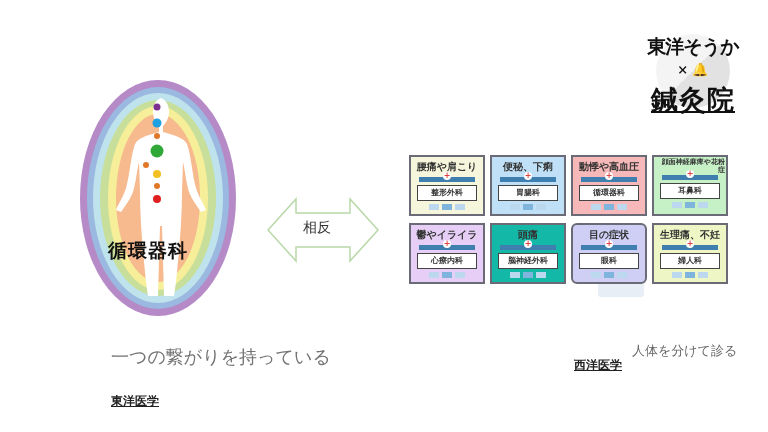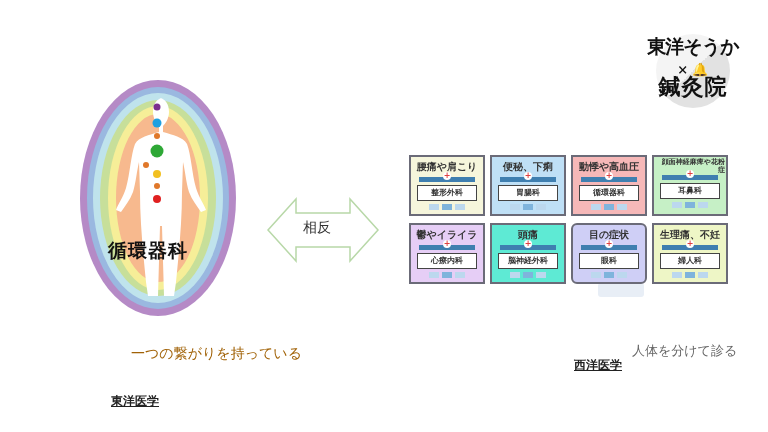--- a/index.html
+++ b/index.html
@@ -18,28 +18,28 @@
   .card .title{font-size:10px;font-weight:bold;color:#333;margin-top:3px;height:14px;line-height:14px;white-space:nowrap;text-align:right;}
   .card .title.small{font-size:7px;line-height:8px;height:16px;margin-top:1px;white-space:normal;width:70px;}
   .card .roof{width:56px;height:5px;background:#3f7fb0;margin-top:3px;position:relative;}
   .card .roof .cross{position:absolute;left:24px;top:-5px;width:8px;height:8px;border-radius:50%;background:#fff;color:#e04040;font-size:8px;line-height:8px;text-align:center;font-weight:bold;}
   .card .sign{width:58px;height:14px;background:#fff;border:1.5px solid #444;margin-top:3px;font-size:8px;font-weight:bold;color:#333;text-align:center;line-height:14px;box-sizing:content-box;}
   .card .base{display:flex;gap:3px;margin-top:3px;}
   .card .base span{display:block;width:10px;height:6px;background:#bcd8ee;}
   .card .base span.mid{width:10px;background:#7fb4dc;}
   .caption-right{position:absolute;left:632px;top:294px;font-size:13px;color:#666;margin-top:48px;}
   .shadow-block{position:absolute;left:598px;top:283px;width:46px;height:14px;background:#e8eef6;border-radius:3px;}
-  .left-text{position:absolute;left:111px;top:345px;font-size:14px;color:#a16207;margin-left:20px;}
+  .left-text{position:absolute;left:111px;top:345px;font-size:18px;color:#737373;}
   .heading{position:absolute;font-size:12px;font-weight:bold;color:#222;text-decoration:underline;}
   .logo{position:absolute;left:638px;top:26px;width:110px;height:90px;}
   .logo .yy{position:absolute;left:18px;top:8px;width:74px;height:74px;border-radius:50%;background:linear-gradient(135deg,#f4f4f4 50%,#e2e2e2 50%);}
   .logo .l1,.logo .l2,.logo .l3{position:absolute;width:110px;text-align:center;color:#111;font-family:"DejaVu Serif",serif;font-weight:bold;}
   .logo .l1{top:8px;font-size:19px;letter-spacing:-1px;}
   .logo .l2{top:36px;font-size:13px;}
-  .logo .l3{top:46px;font-size:22px;letter-spacing:1px;}
+  .logo .l3{top:56px;font-size:27px;letter-spacing:1px;text-decoration:underline;}
 </style>
 </head>
 <body>
 
 <div class="logo">
   <div class="yy"></div>
   <div class="l1">東洋そうか</div>
   <div class="l2">× 🔔</div>
   <div class="l3">鍼灸院</div>
 </div>
@@ -125,21 +125,21 @@
     <div class="roof">
         <div class="cross">+</div>
       </div>
     <div class="sign">心療内科</div>
     <div class="base">
         <span></span>
         <span class="mid"></span>
         <span></span>
       </div>
   </div>
-  <div class="card" style="background:#5eead4;">
+  <div class="card" style="background:#14b8a6;">
     <div class="title">頭痛</div>
     <div class="roof">
         <div class="cross">+</div>
       </div>
     <div class="sign">脳神経外科</div>
     <div class="base">
         <span></span>
         <span class="mid"></span>
         <span></span>
       </div>

